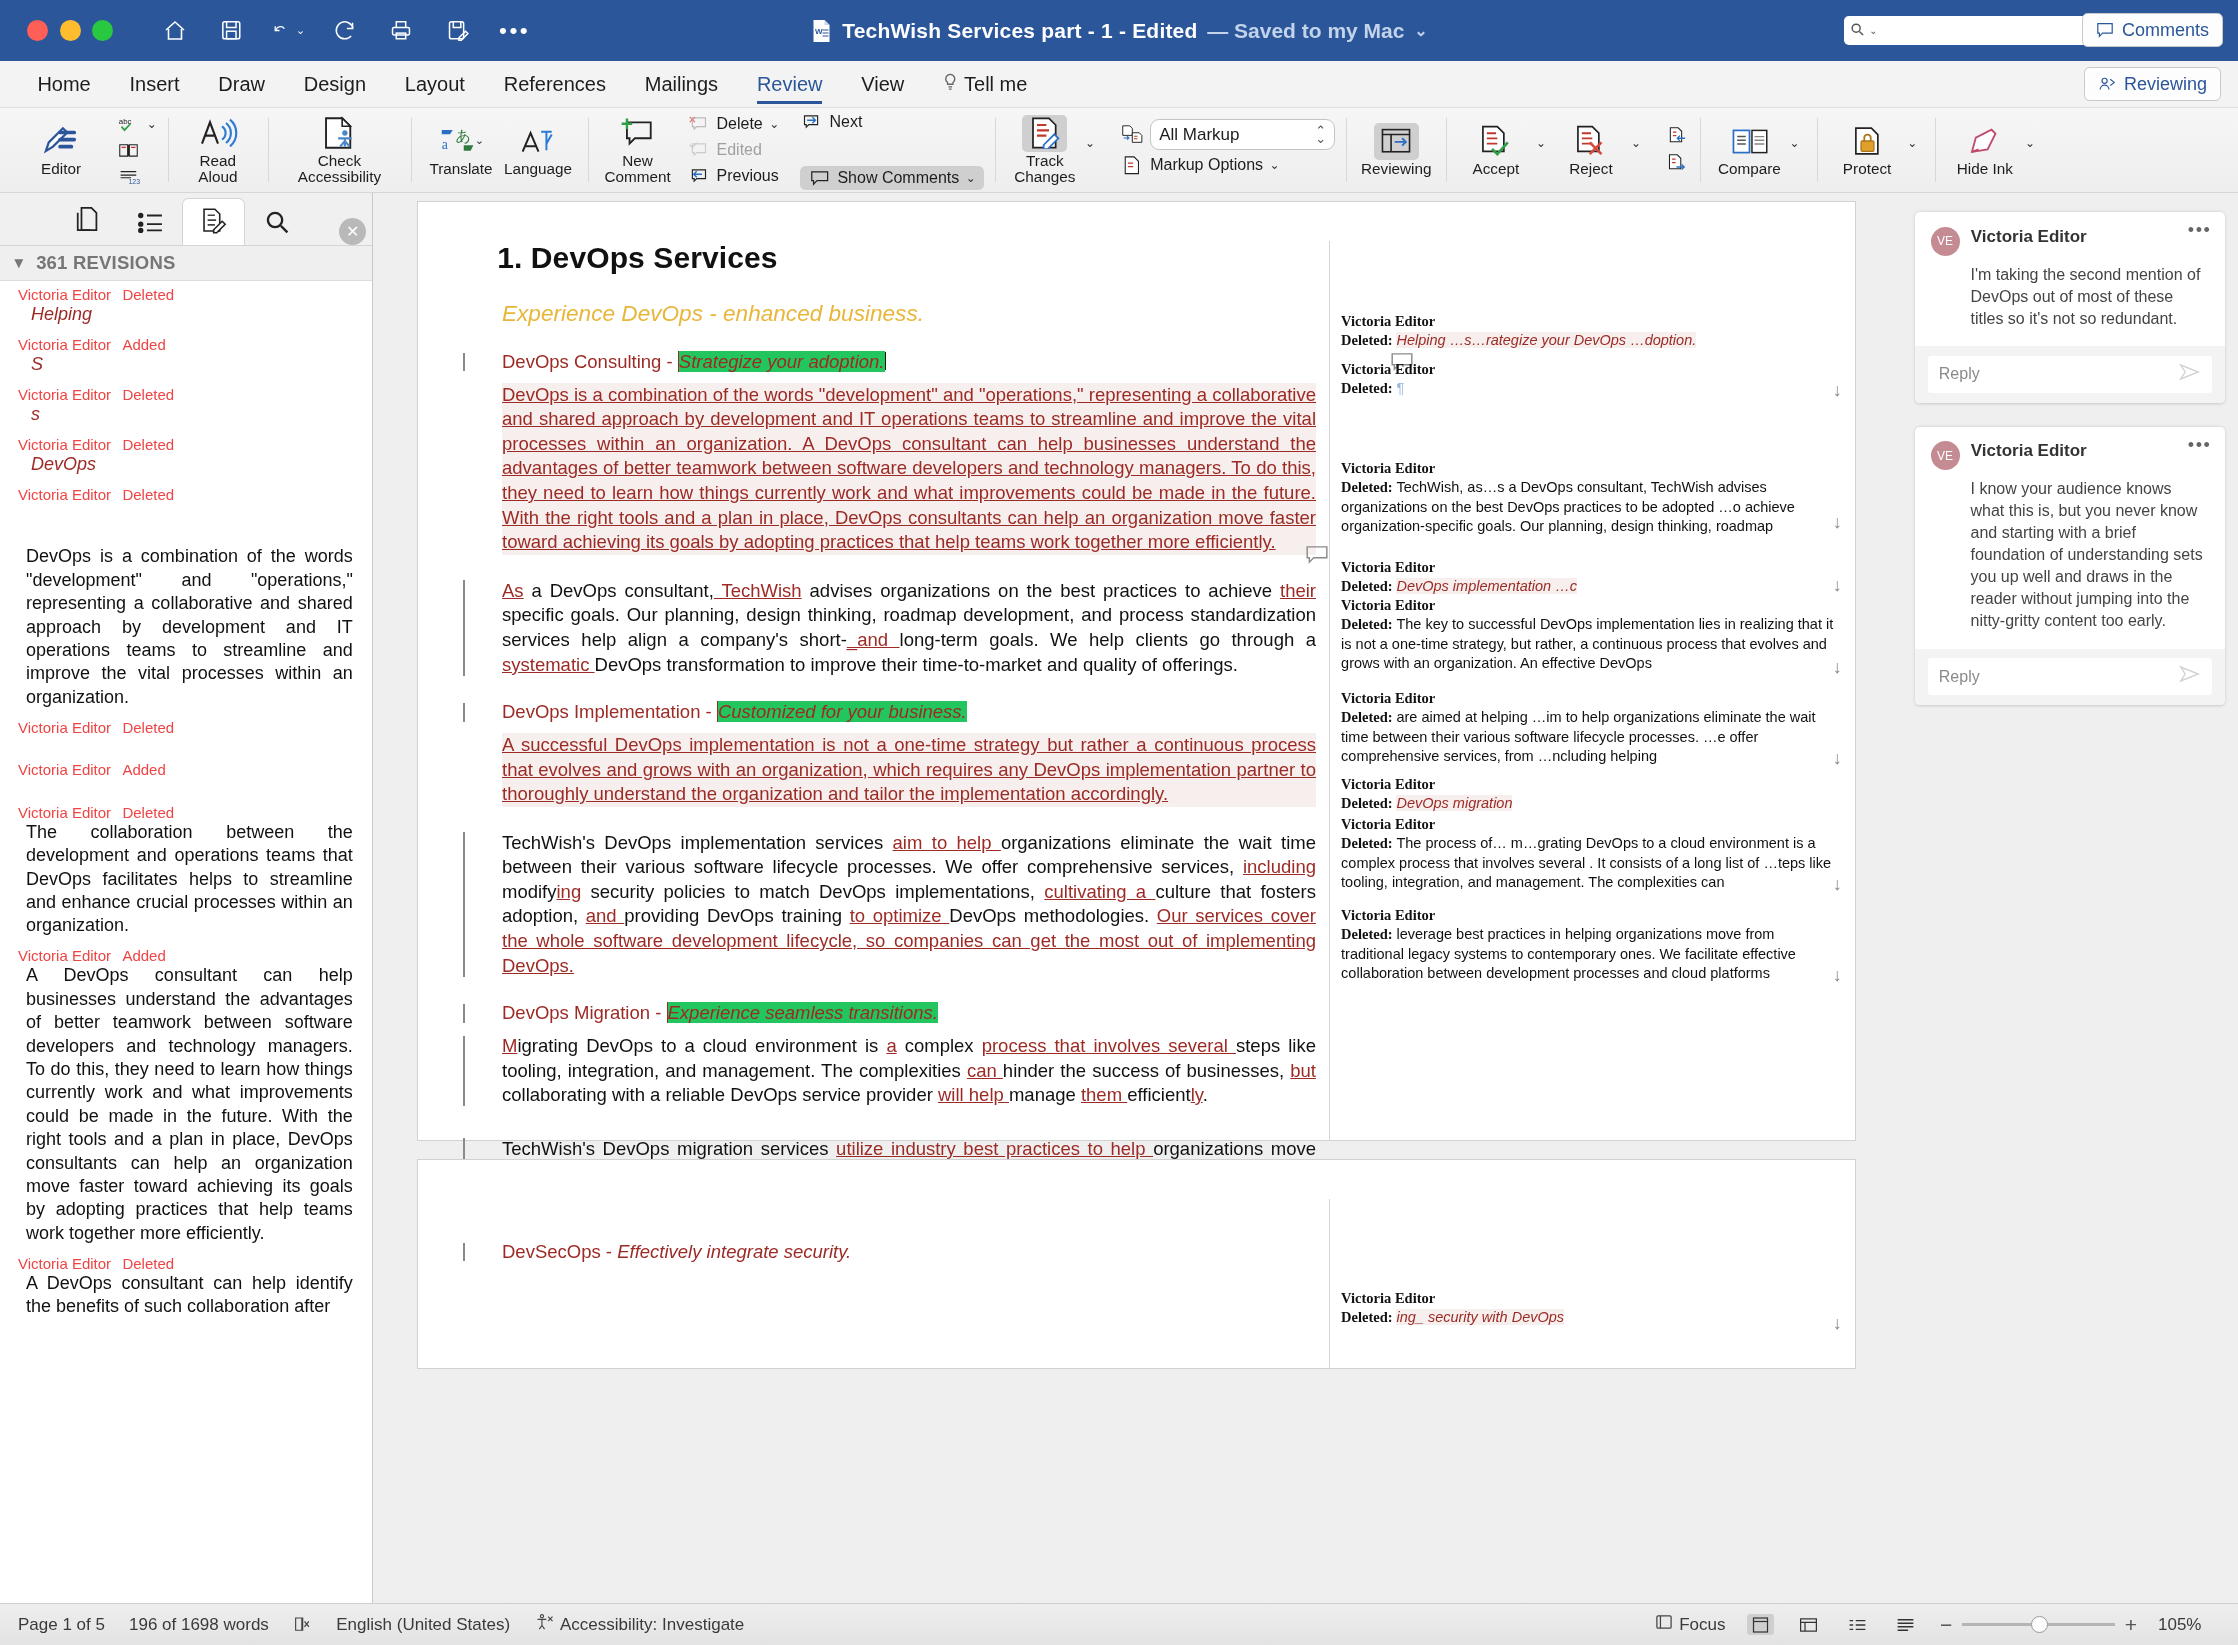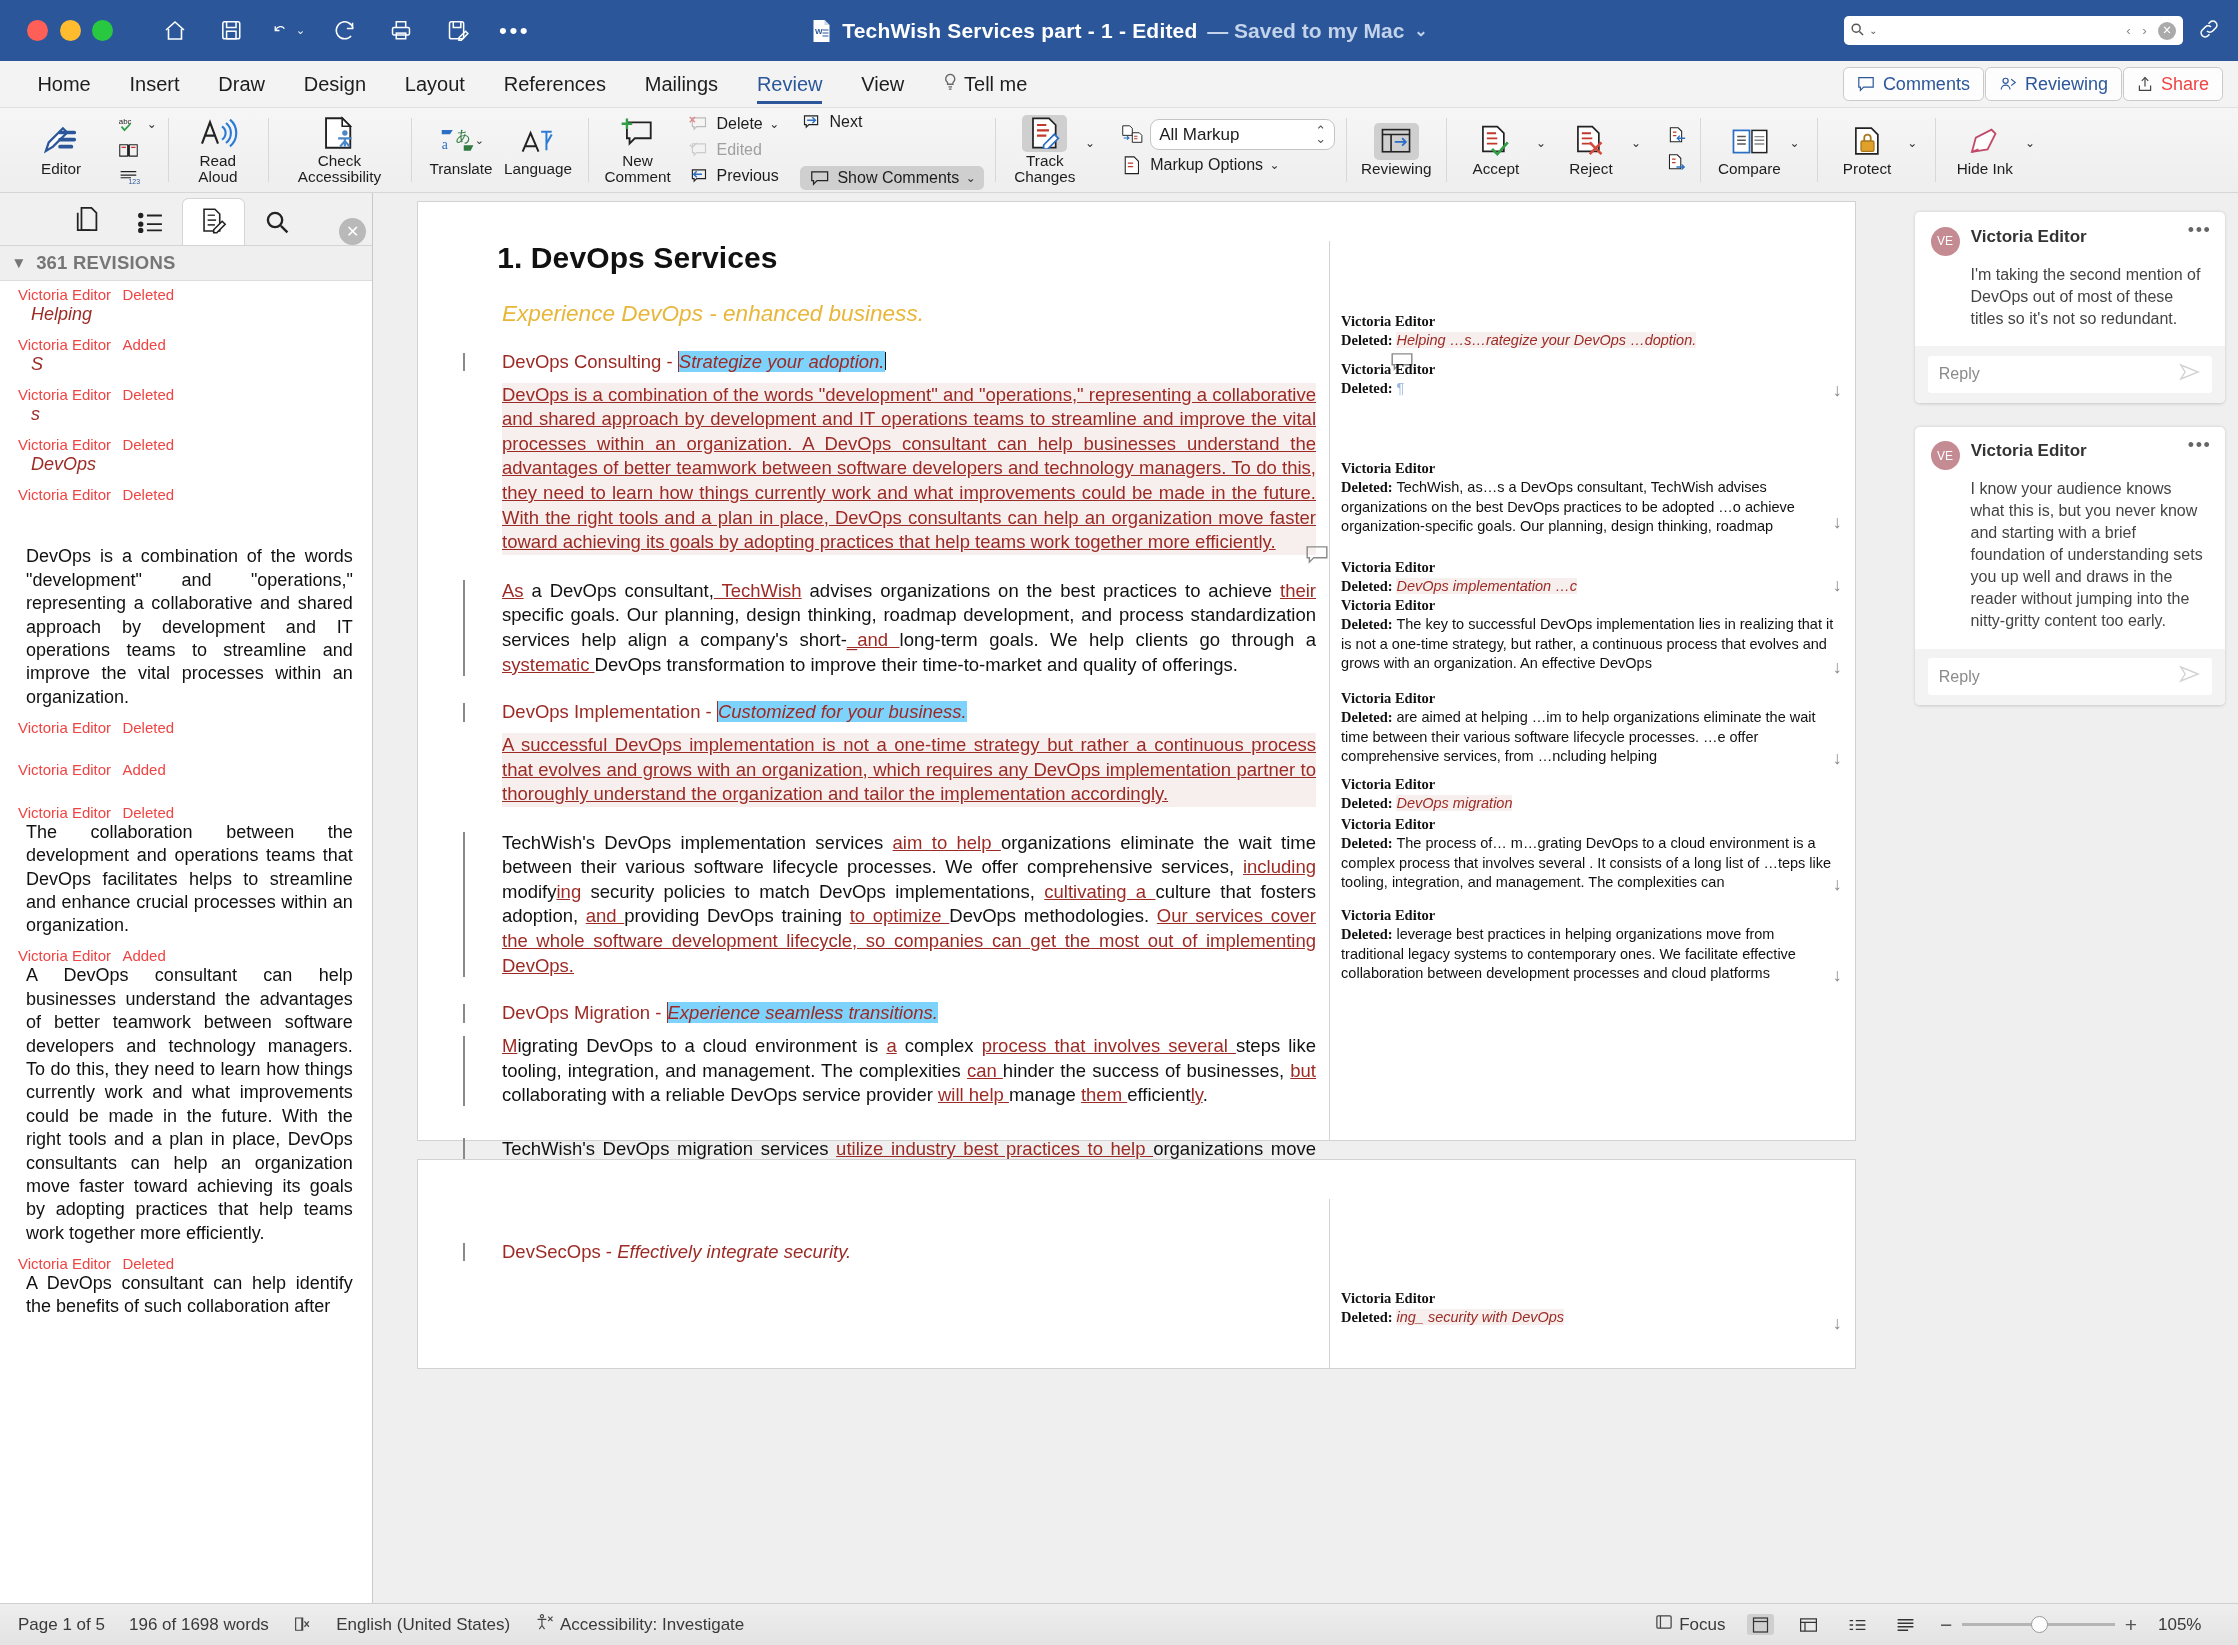--- a/index.html
+++ b/index.html
@@ -56,21 +56,21 @@
     position: relative;
   }
   .tab { font-size: 20px; color: #1d1d1d; padding: 0 19.4px; height: 100%;
          display: flex; align-items: center; position: relative; }
   .tab.active { color: #2b579a; font-weight: normal; }
   .tab.active::after {
     content: ""; position: absolute; left: 19.4px; right: 19.4px; bottom: 3.2px;
     height: 2.4px; background: #2b579a;
   }
   .tab .bulb { margin-right: 6.5px; }
-  .tabright { position: absolute; right: 16px; display: flex; gap: 1px; align-items: center; }
+  .tabright { position: absolute; right: 16px; display: flex; gap: 20px; align-items: center; flex-direction: column; }
   .tbtn {
     border: 0.8px solid #c9c9c9; border-radius: 5.6px; background: #fdfdfd;
     height: 34px; padding: 0 13px; display: flex; align-items: center; gap: 8px;
     font-size: 18px; color: #ef4444;
   }
   .tbtn.blue { color: #2b579a; }
 
   
   .ribbon {
     height: 85px; background: linear-gradient(to bottom,#f6f6f6,#eeeeee);
@@ -143,21 +143,21 @@
 
   h1.doch1 { font-size: 30px; font-weight: bold; color: #111; margin: 0 0 0 -4.8px; letter-spacing: 0.1px; }
   .subtitle { font-size: 22.6px; font-style: italic; color: #e8b63a; margin-top: 26px; }
 
   .para { font-size: 18.5px; color: #111; line-height: 1.33; text-align: justify; margin-top: 24px;
           position: relative; }
   .para.ins { color: #9c2a25; text-decoration: underline; text-decoration-color: #9c2a25; background: #f6efed; }
   .para .ins { color: #9c2a25; text-decoration: underline; }
   .head2 { font-size: 18.5px; color: #9c2a25; margin-top: 24px; }
   .head2 .it { font-style: italic; }
-  .head2 .sel { background: #7dd3fc; border-left: 0.8px solid #9c2a25; margin-top: 41px; }
+  .head2 .sel { background: #22c55e; border-left: 0.8px solid #9c2a25; margin-top: 41px; }
   .cbar { position: absolute; left: -39px; top: 1.6px; bottom: 1.6px; width: 1.6px; background: #8a8a8a; }
   .caret-ins { display: inline-block; width: 0.8px; height: 18px; background: #111; vertical-align: -2.4px; }
 
   .cmtico { position: absolute; right: -98px; width: 24px; height: 21px; }
 
   
   .balloon { position: absolute; left: 11.3px; right: 18px; font-size: 13.7px; line-height: 1.33; }
   .balloon .bname { font-family: "Liberation Serif", serif; font-weight: bold; font-size: 14.5px; color: #111; }
   .balloon .blab { font-family: "Liberation Serif", serif; font-weight: bold; font-size: 14.5px; color: #111; }
   .balloon .btxt { color: #111; font-size: 14.5px; }

